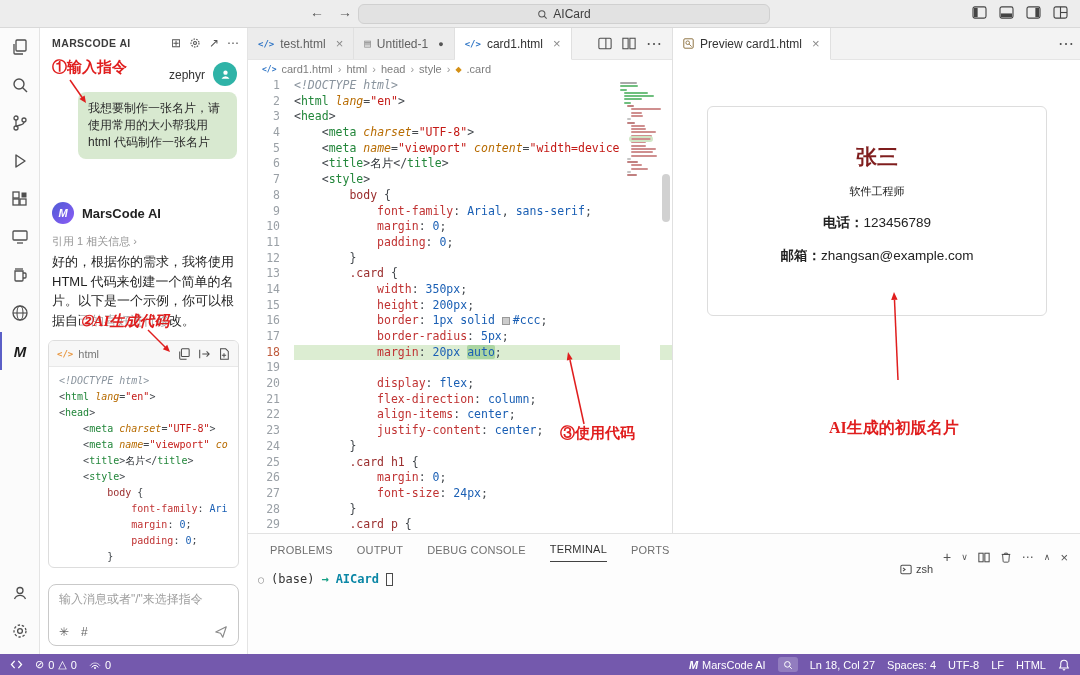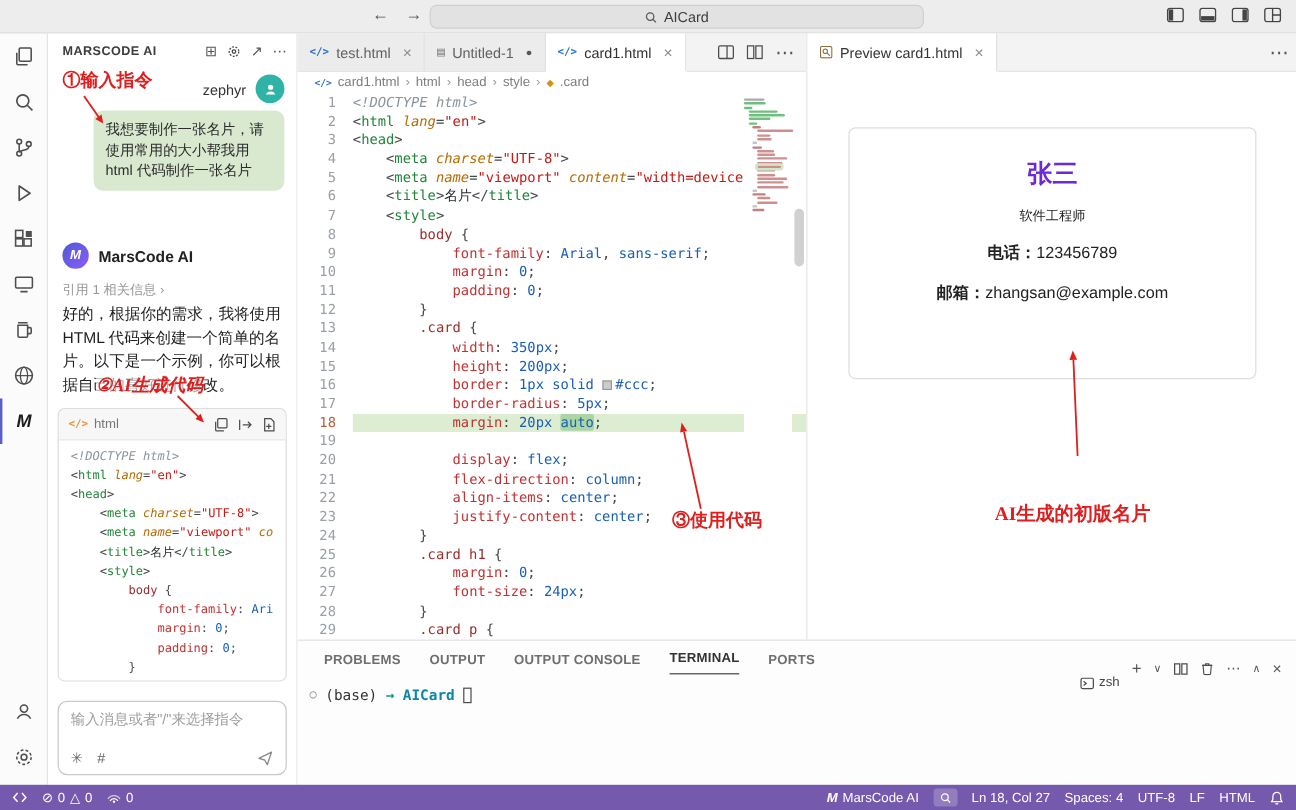--- a/index.html
+++ b/index.html
@@ -118,31 +118,31 @@
   .scrollbar-thumb { position:absolute; right:2px; top:96px; width:8px; height:48px;
     background:#c9c9c9; border-radius:4px; opacity:.85; }
   .annot-3 { left:312px; top:396px; font-size:15px; }
 
   
   .preview-col { position:absolute; left:672px; top:0; width:412px; height:505px;
     background:#fff; border-left:1px solid #e0e0e0; }
   .preview-body { position:absolute; left:0; top:32px; right:0; bottom:0; background:#fff; }
   .biz-card { position:absolute; left:34px; right:37px; top:46px; height:210px;
     background:#fff; border:1px solid #ddd; border-radius:6px; text-align:center; }
-  .bc-name { margin-top:24px; font-size:21px; font-weight:bold; color:#6d28d9; }
+  .bc-name { margin-top:36px; font-size:21px; font-weight:bold; color:#7f1d1d; }
   .bc-role { margin-top:13px; font-size:11px; color:#222; }
   .bc-line { margin-top:15px; font-size:13.5px; color:#222; }
   .bc-label { font-weight:bold; }
   .annot-4 { left:156px; top:358px; font-size:16px; }
 
   
   .panel { position:absolute; left:248px; top:505px; width:832px; height:121px;
     background:#fdfdfd; border-top:1px solid #e2e2e2; }
   .panel-tabs { position:absolute; left:0; top:0; right:0; height:30px; display:flex;
-    align-items:center; padding-left:22px; gap:24px;font-weight:bold; }
+    align-items:center; padding-left:22px; gap:24px; }
   .ptab { font-size:11px; color:#6f6f6f; letter-spacing:.2px; padding:7px 0 6px; }
   .ptab.active { color:#333; border-bottom:1.5px solid #424242; }
   .panel-icons { position:absolute; right:12px; top:5px; display:flex; align-items:center;
     gap:10px; color:#555; font-size:12px; }
   .pi-zsh { display:flex; align-items:center; gap:4px; font-size:11px; color:#444;margin-top:24px; }
   .term-line { position:absolute; left:10px; top:38px; font-size:12px;
     font-family:"DejaVu Sans Mono",monospace; display:flex; align-items:center; gap:7px; }
   .t-bullet { color:#8f8f8f; font-size:10px; }
   .t-env { color:#333; }
   .t-arrow { color:#16a085; font-weight:bold; }
@@ -626,21 +626,21 @@
           <line x1="25" y1="94" x2="21.5" y2="14" stroke="#e01e1e" stroke-width="1.5"></line>
           <polygon points="21,6 24.6,13.8 18.2,14.1" fill="#e01e1e"></polygon>
         </svg>
       </div>
     </div>
 
     <div class="panel">
       <div class="panel-tabs">
         <span class="ptab">PROBLEMS</span>
         <span class="ptab">OUTPUT</span>
-        <span class="ptab">OUTPUT CONSOLE</span>
+        <span class="ptab">DEBUG CONSOLE</span>
         <span class="ptab active">TERMINAL</span>
         <span class="ptab">PORTS</span>
       </div>
       <div class="panel-icons">
         <span class="pi-zsh">
           <span class="ico">
             <svg width="12" height="11" viewBox="0 0 14 12">
                 <rect x="1" y="1" width="12" height="10" rx="1.5" fill="none" stroke="currentColor" stroke-width="1.2"></rect>
                 <path d="M3.5 4l2.5 2-2.5 2" fill="none" stroke="currentColor" stroke-width="1.2"></path>
               </svg>

